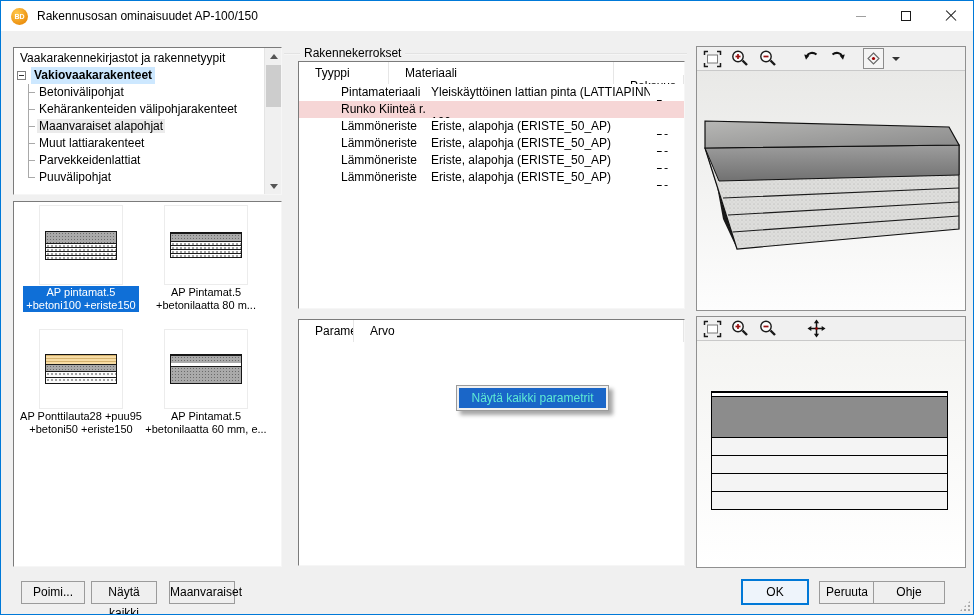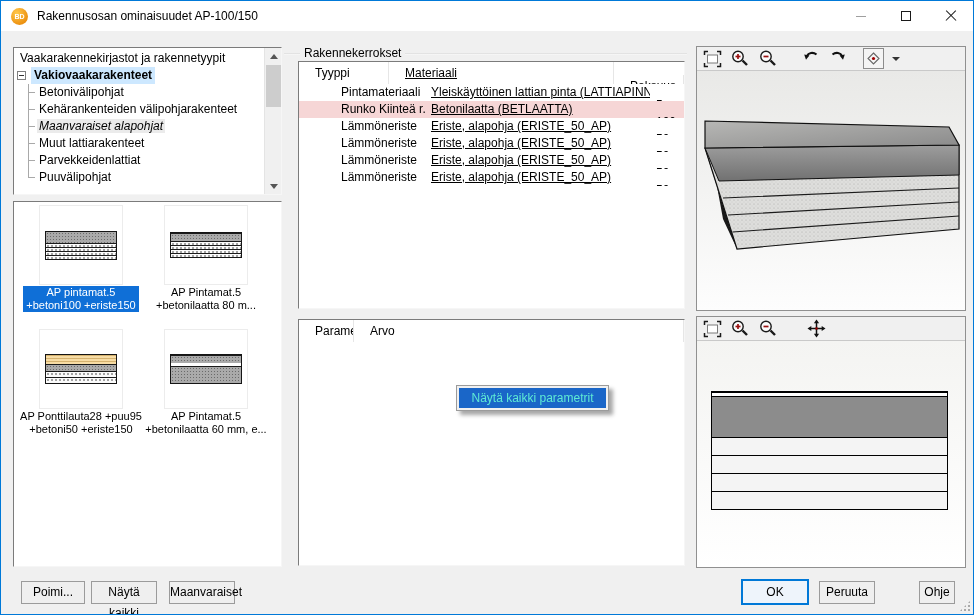--- a/index.html
+++ b/index.html
@@ -29,21 +29,21 @@
   .tree-row{height:17px;line-height:17px;white-space:nowrap;display:flex;align-items:center;padding-left:3px;}
   .tree-header-row{padding-left:6px;}
   .expand-box{width:9px;height:9px;border:1px solid #7f7f7f;background:#fff;position:relative;margin-right:5px;flex:0 0 auto;}
   .expand-box i{position:absolute;left:1px;top:3px;width:5px;height:1px;background:#333;}
   .root-label{font-weight:bold;background:#cde8ff;padding:0 3px;}
   .tree-children{position:relative;}
   .tree-vline{position:absolute;left:14px;top:0;width:1px;height:94px;background:#a9a9a9;}
   .child-row{position:relative;height:17px;line-height:17px;padding-left:23px;white-space:nowrap;}
   .child-row .tick{position:absolute;left:14px;top:8px;width:7px;height:1px;background:#a9a9a9;}
   .child-label{padding:0 2px;text-align:right;}
-  .child-label.hovered{background:#ebebeb;font-style:italic;}
+  .child-label.hovered{background:#ebebeb;}
   
   .vscroll{position:absolute;right:0;top:0;width:17px;height:100%;background:#f0f0f0;border-left:1px solid #e4e4e4;}
   .sb-btn{position:absolute;left:0;width:17px;height:16px;display:flex;align-items:center;justify-content:center;}
   .sb-up{top:0;}.sb-down{bottom:0;}
   .tri-up{width:0;height:0;border-left:4px solid transparent;border-right:4px solid transparent;border-bottom:5px solid #555;}
   .tri-down{width:0;height:0;border-left:4px solid transparent;border-right:4px solid transparent;border-top:5px solid #555;}
   .sb-thumb{position:absolute;left:1px;top:17px;width:15px;height:42px;background:#cdcdcd;}
   
   .thumb-panel{position:absolute;left:12px;top:200px;width:269px;height:366px;}
   .thumb-box{position:absolute;width:84px;height:80px;background:#fff;border:1px solid #ececec;display:flex;align-items:center;justify-content:center;}
@@ -61,21 +61,21 @@
   
   .datatable{position:absolute;left:297px;width:387px;overflow:hidden;}
   .layers-table{top:60px;height:248px;}
   .params-table{top:318px;height:247px;}
   .thead{display:flex;height:22px;line-height:22px;background:#fff;}
   .th{padding-left:16px;border-right:1px solid #e6e6e6;white-space:nowrap;overflow:hidden;}
   .tr{display:flex;height:17px;line-height:17px;padding-left:36px;}
   .tr.hl{background:#f6d6d6;}
   .td{padding-left:6px;white-space:nowrap;overflow:hidden;}
   .c1{width:90px;flex:0 0 auto;}
-  .c2{width:225px;flex:0 0 auto;text-decoration:underline;}
+  .c2{width:225px;flex:0 0 auto;}
   .c3{flex:1;margin-top:13px;}
   .p1{width:55px;flex:0 0 auto;}
   .p2{flex:1;}
   
   .ctx-menu{position:absolute;left:455px;top:384px;width:153px;background:#f0f0f0;border:1px solid #9b9b9b;padding:2px;box-shadow:4px 4px 4px rgba(0,0,0,0.35);z-index:5;}
   .ctx-item{height:20px;line-height:20px;background:#1a66c8;color:#5eead4;text-align:center;font-size:12px;white-space:nowrap;}
   
   .rpanel{position:absolute;left:695px;width:270px;border:1px solid #909090;background:#fff;}
   .rpanel-3d{top:45px;height:265px;}
   .rpanel-2d{top:315px;height:252px;}
@@ -210,21 +210,20 @@
       <div class="th c2">Materiaali</div>
       <div class="th c3">Paksuus</div>
     </div>
     <div class="tr">
       <div class="td c1">Pintamateriaali</div>
       <div class="td c2">Yleiskäyttöinen lattian pinta (LATTIAPINNOI...</div>
       <div class="td c3">5</div>
     </div>
     <div class="tr hl">
       <div class="td c1">Runko Kiinteä r...</div>
-      <div class="td c2">Betonilaatta (BETLAATTA)</div>
       <div class="td c3">100</div>
     </div>
     <div class="tr">
       <div class="td c1">Lämmöneriste</div>
       <div class="td c2">Eriste, alapohja (ERISTE_50_AP)</div>
       <div class="td c3">50</div>
     </div>
     <div class="tr">
       <div class="td c1">Lämmöneriste</div>
       <div class="td c2">Eriste, alapohja (ERISTE_50_AP)</div>
@@ -374,16 +373,16 @@
         <div class="sL insul"></div>
       </div>
     </div>
   </div>
 
   <div class="btn" style="left:20px;width:64px;">Poimi...</div>
   <div class="btn" style="left:90px;width:66px;">Näytä kaikki</div>
   <div class="btn" style="left:168px;width:66px;">Maanvaraiset</div>
   <div class="btn btn-ok" style="left:740px;width:68px;">OK</div>
   <div class="btn" style="left:818px;width:56px;">Peruuta</div>
-  <div class="btn" style="left:918px;width:36px;">Ohje</div>
+  <div class="btn" style="left:872px;width:72px;">Ohje</div>
 
   <div class="grip"></div>
 </div>
 
 </body></html>

